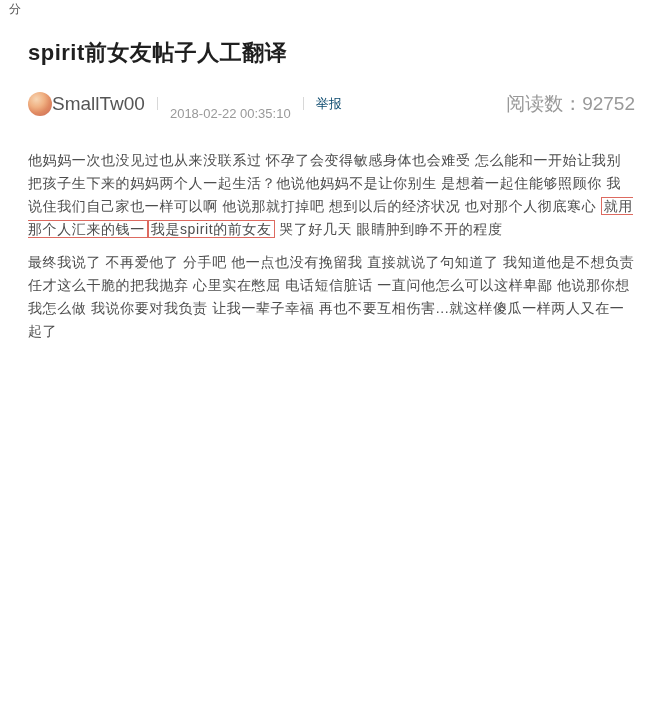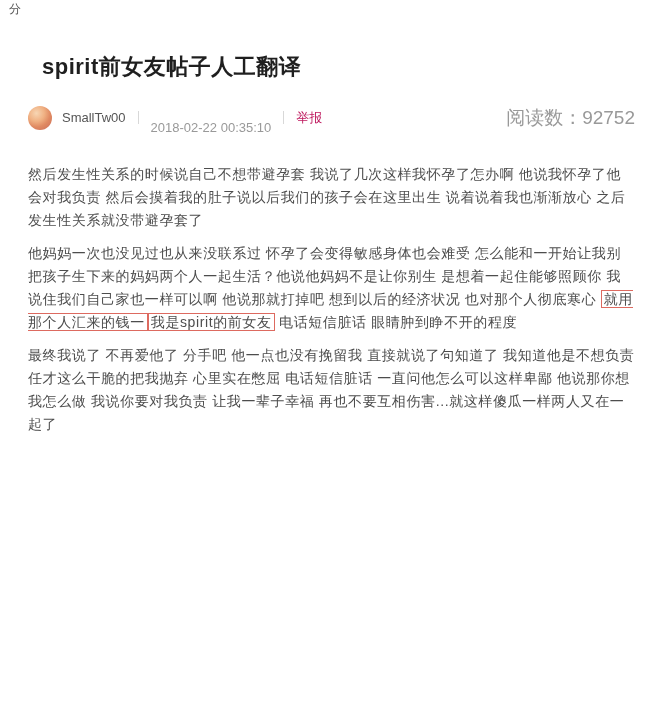--- a/index.html
+++ b/index.html
@@ -16,60 +16,60 @@
     position: absolute;
     top: 1px;
     left: 9px;
     font-size: 12px;
     color: #555;
   }
   .container {
     padding: 0 22px 0 28px;
   }
   .post-title {
-    margin: 14px;
+    margin: 0;
     padding-top: 38px;
     font-size: 22px;
     line-height: 30px;
     font-weight: 600;
     color: #1f1f1f;
     letter-spacing: 0.5px;
   }
   .meta-row {
     margin-top: 18px;
     display: flex;
     align-items: center;
   }
   .avatar {
     width: 24px;
     height: 24px;
     border-radius: 50%;
     background: radial-gradient(circle at 35% 30%, #f7d6b4 0%, #f0b183 35%, #e08a62 60%, #c96a57 100%);
     flex: 0 0 auto;
   }
   .author-name {
-    margin-left: 10px;
-    font-size: 13px;
+    margin-left: 0;
+    font-size: 19px;
     color: #555;
     text-decoration: none;
   }
   .meta-sep {
     width: 1px;
     height: 13px;
     background: #d8d8d8;
     margin: 0 12px;
   }
   .post-date {
     font-size: 13px;
     color: #999;
     margin-top: 20px;
   }
   .report-link {
     font-size: 13px;
-    color: #be185d;
+    color: #0c4a6e;
     text-decoration: none;
     cursor: pointer;
   }
   .meta-spacer { flex: 1; }
   .view-count {
     font-size: 19px;
     color: #999;
   }
   .article {
     margin-top: 28px;
@@ -102,19 +102,18 @@
       <a class="author-name">SmallTw00</a>
       <span class="meta-sep"></span>
       <span class="post-date">2018-02-22 00:35:10</span>
       <span class="meta-sep"></span>
       <a class="report-link">举报</a>
       <span class="meta-spacer"></span>
       <span class="view-count">阅读数：92752</span>
     </div>
 
     <div class="article">
-      <p>然后发生性关系的时候说自己不想带避孕套 我说了几次这样我怀孕了怎办啊 他说我怀孕了他会对我负责 然后会摸着我的肚子说以后我们的孩子会在这里出生 说着说着我也渐渐放心 之后发生性关系就没带避孕套了</p>
-      <p><span>他妈妈一次也没见过也从来没联系过 怀孕了会变得敏感身体也会难受 怎么能和一开始让我别把孩子生下来的妈妈两个人一起生活？他说他妈妈不是让你别生 是想着一起住能够照顾你 我说住我们自己家也一样可以啊 他说那就打掉吧 想到以后的经济状况 也对那个人彻底寒心 </span><span class="redbox">就用那个人汇来的钱一</span><span class="redbox">我是spirit的前女友</span><span> 电话短信脏话 眼睛肿到睁不开的程度</span></p>
+      <p><span>他妈妈一次也没见过也从来没联系过 怀孕了会变得敏感身体也会难受 怎么能和一开始让我别把孩子生下来的妈妈两个人一起生活？他说他妈妈不是让你别生 是想着一起住能够照顾你 我说住我们自己家也一样可以啊 他说那就打掉吧 想到以后的经济状况 也对那个人彻底寒心 </span><span class="redbox">就用那个人汇来的钱一</span><span class="redbox">我是spirit的前女友</span><span> 哭了好几天 眼睛肿到睁不开的程度</span></p>
       <p>最终我说了 不再爱他了 分手吧 他一点也没有挽留我 直接就说了句知道了 我知道他是不想负责任才这么干脆的把我抛弃 心里实在憋屈 电话短信脏话 一直问他怎么可以这样卑鄙 他说那你想我怎么做 我说你要对我负责 让我一辈子幸福 再也不要互相伤害...就这样傻瓜一样两人又在一起了</p>
     </div>
 
   </div>
 </div>
 
 </body></html>

